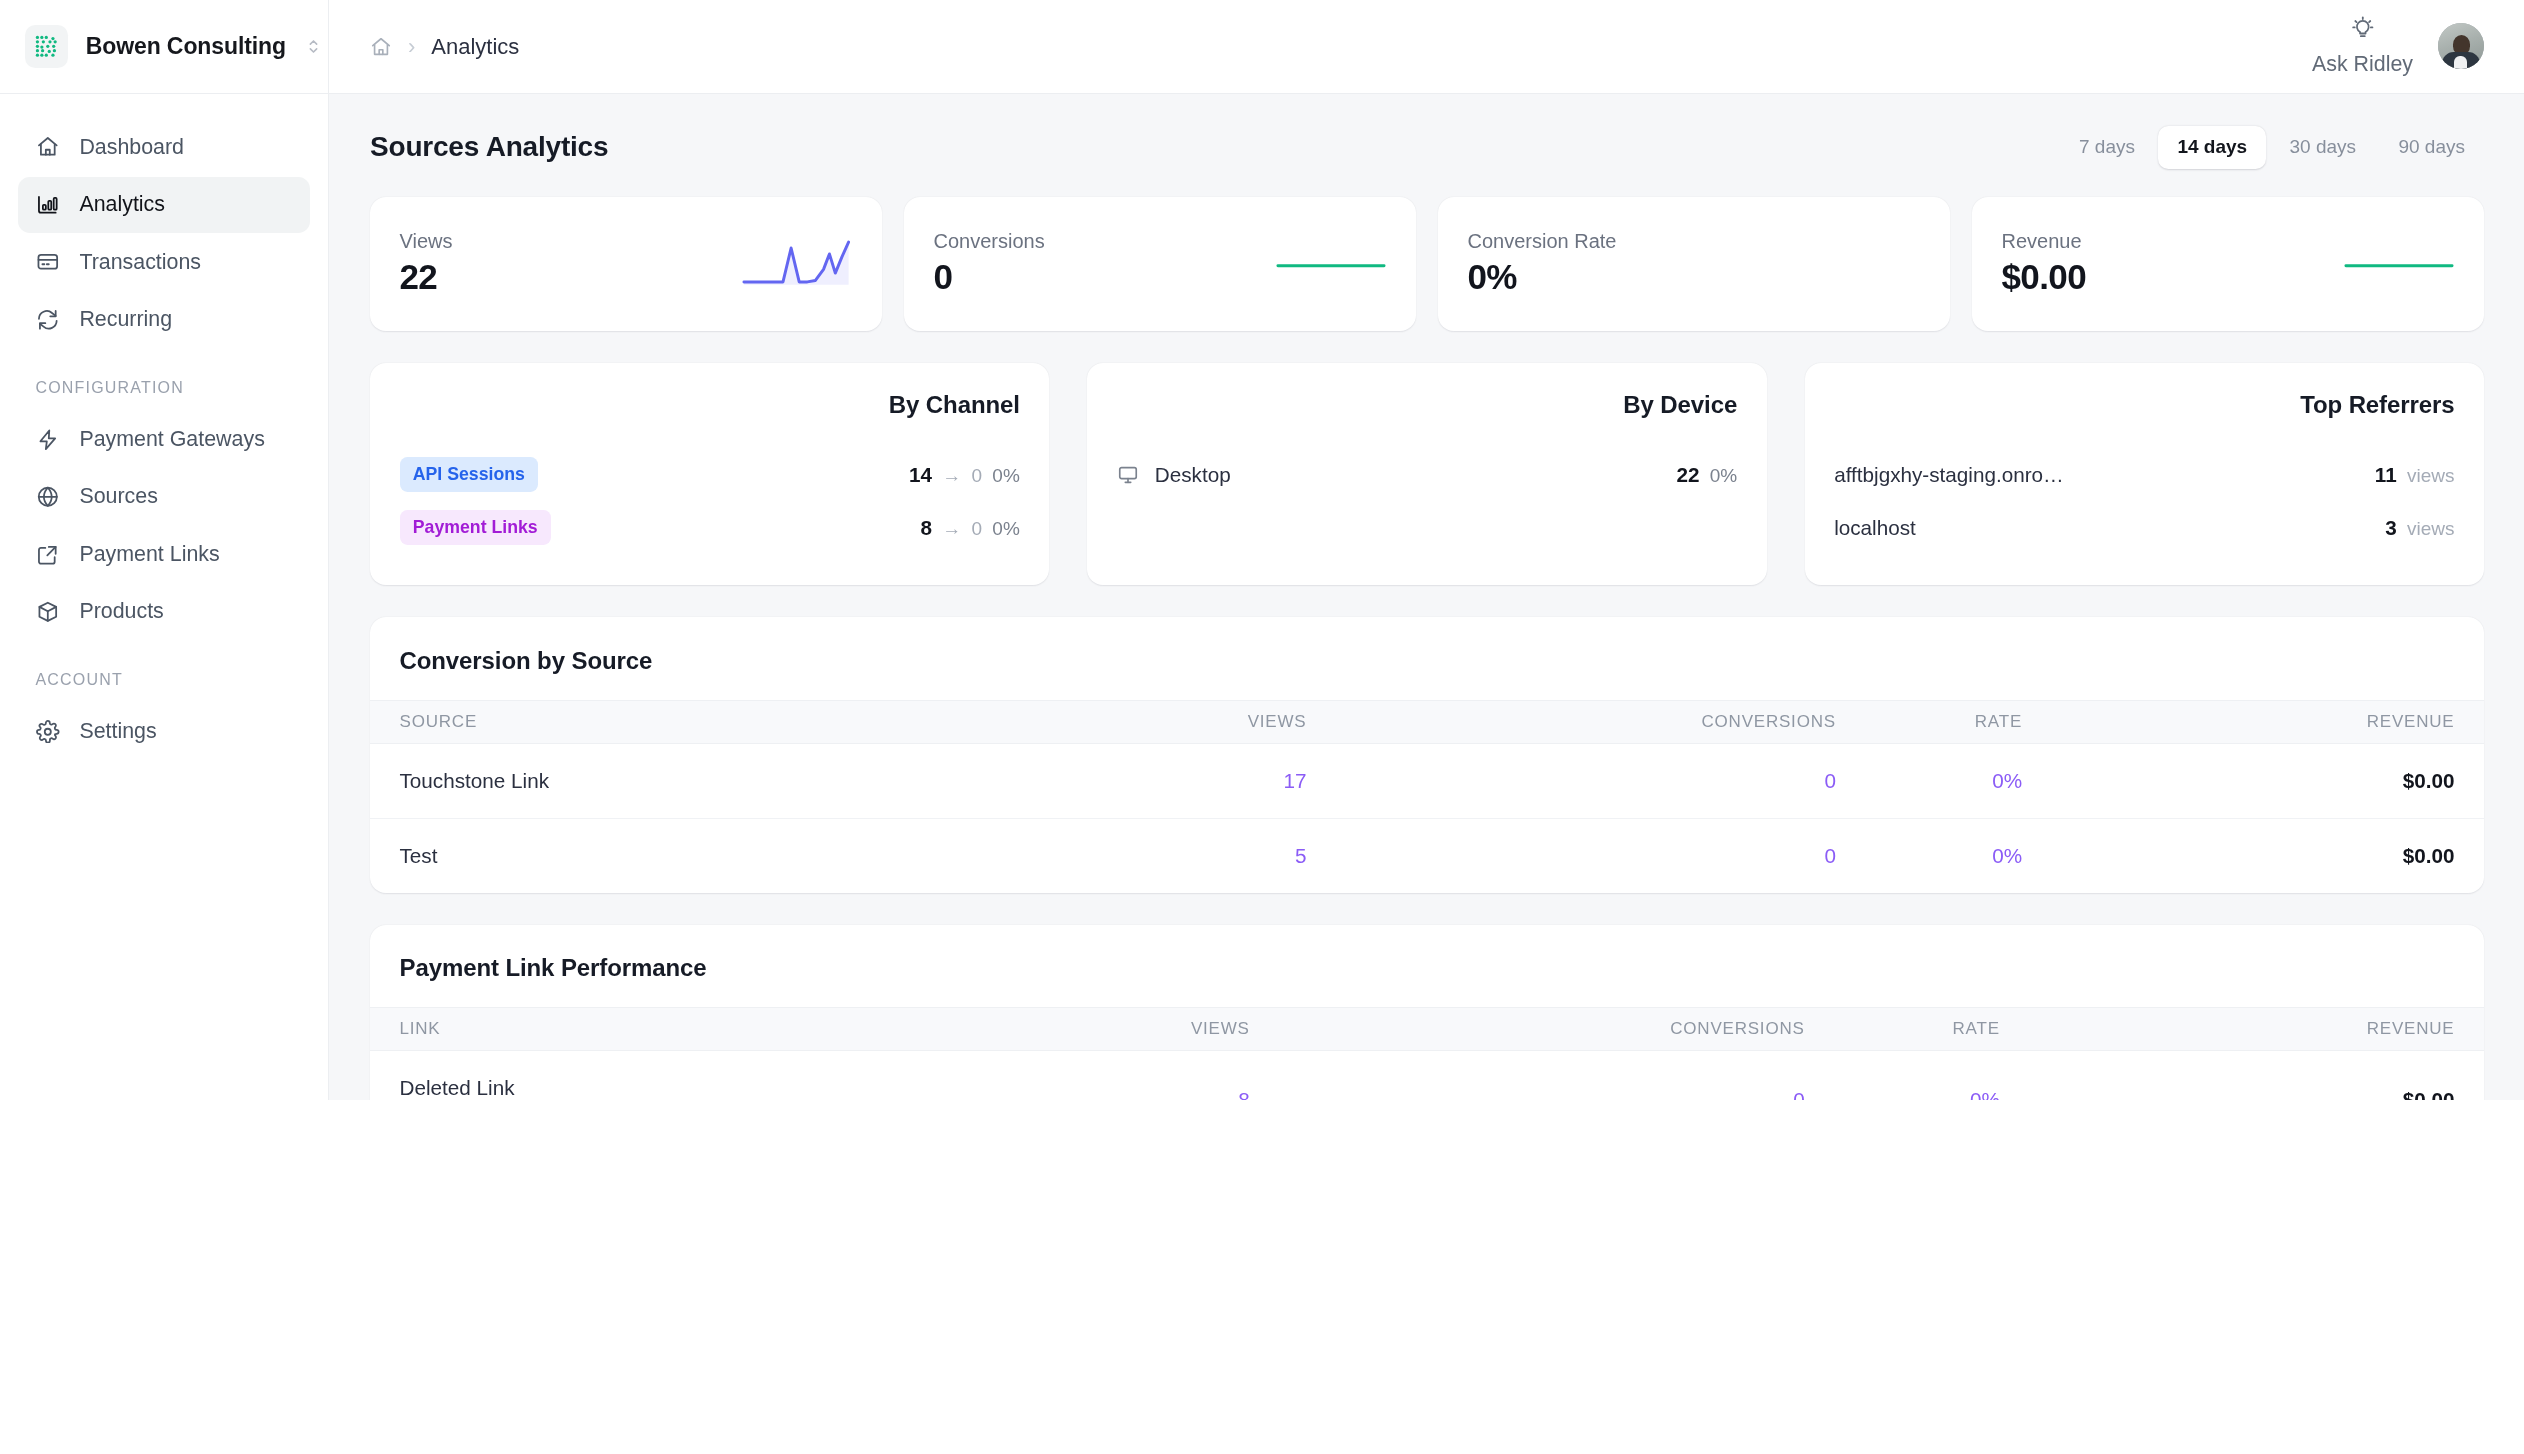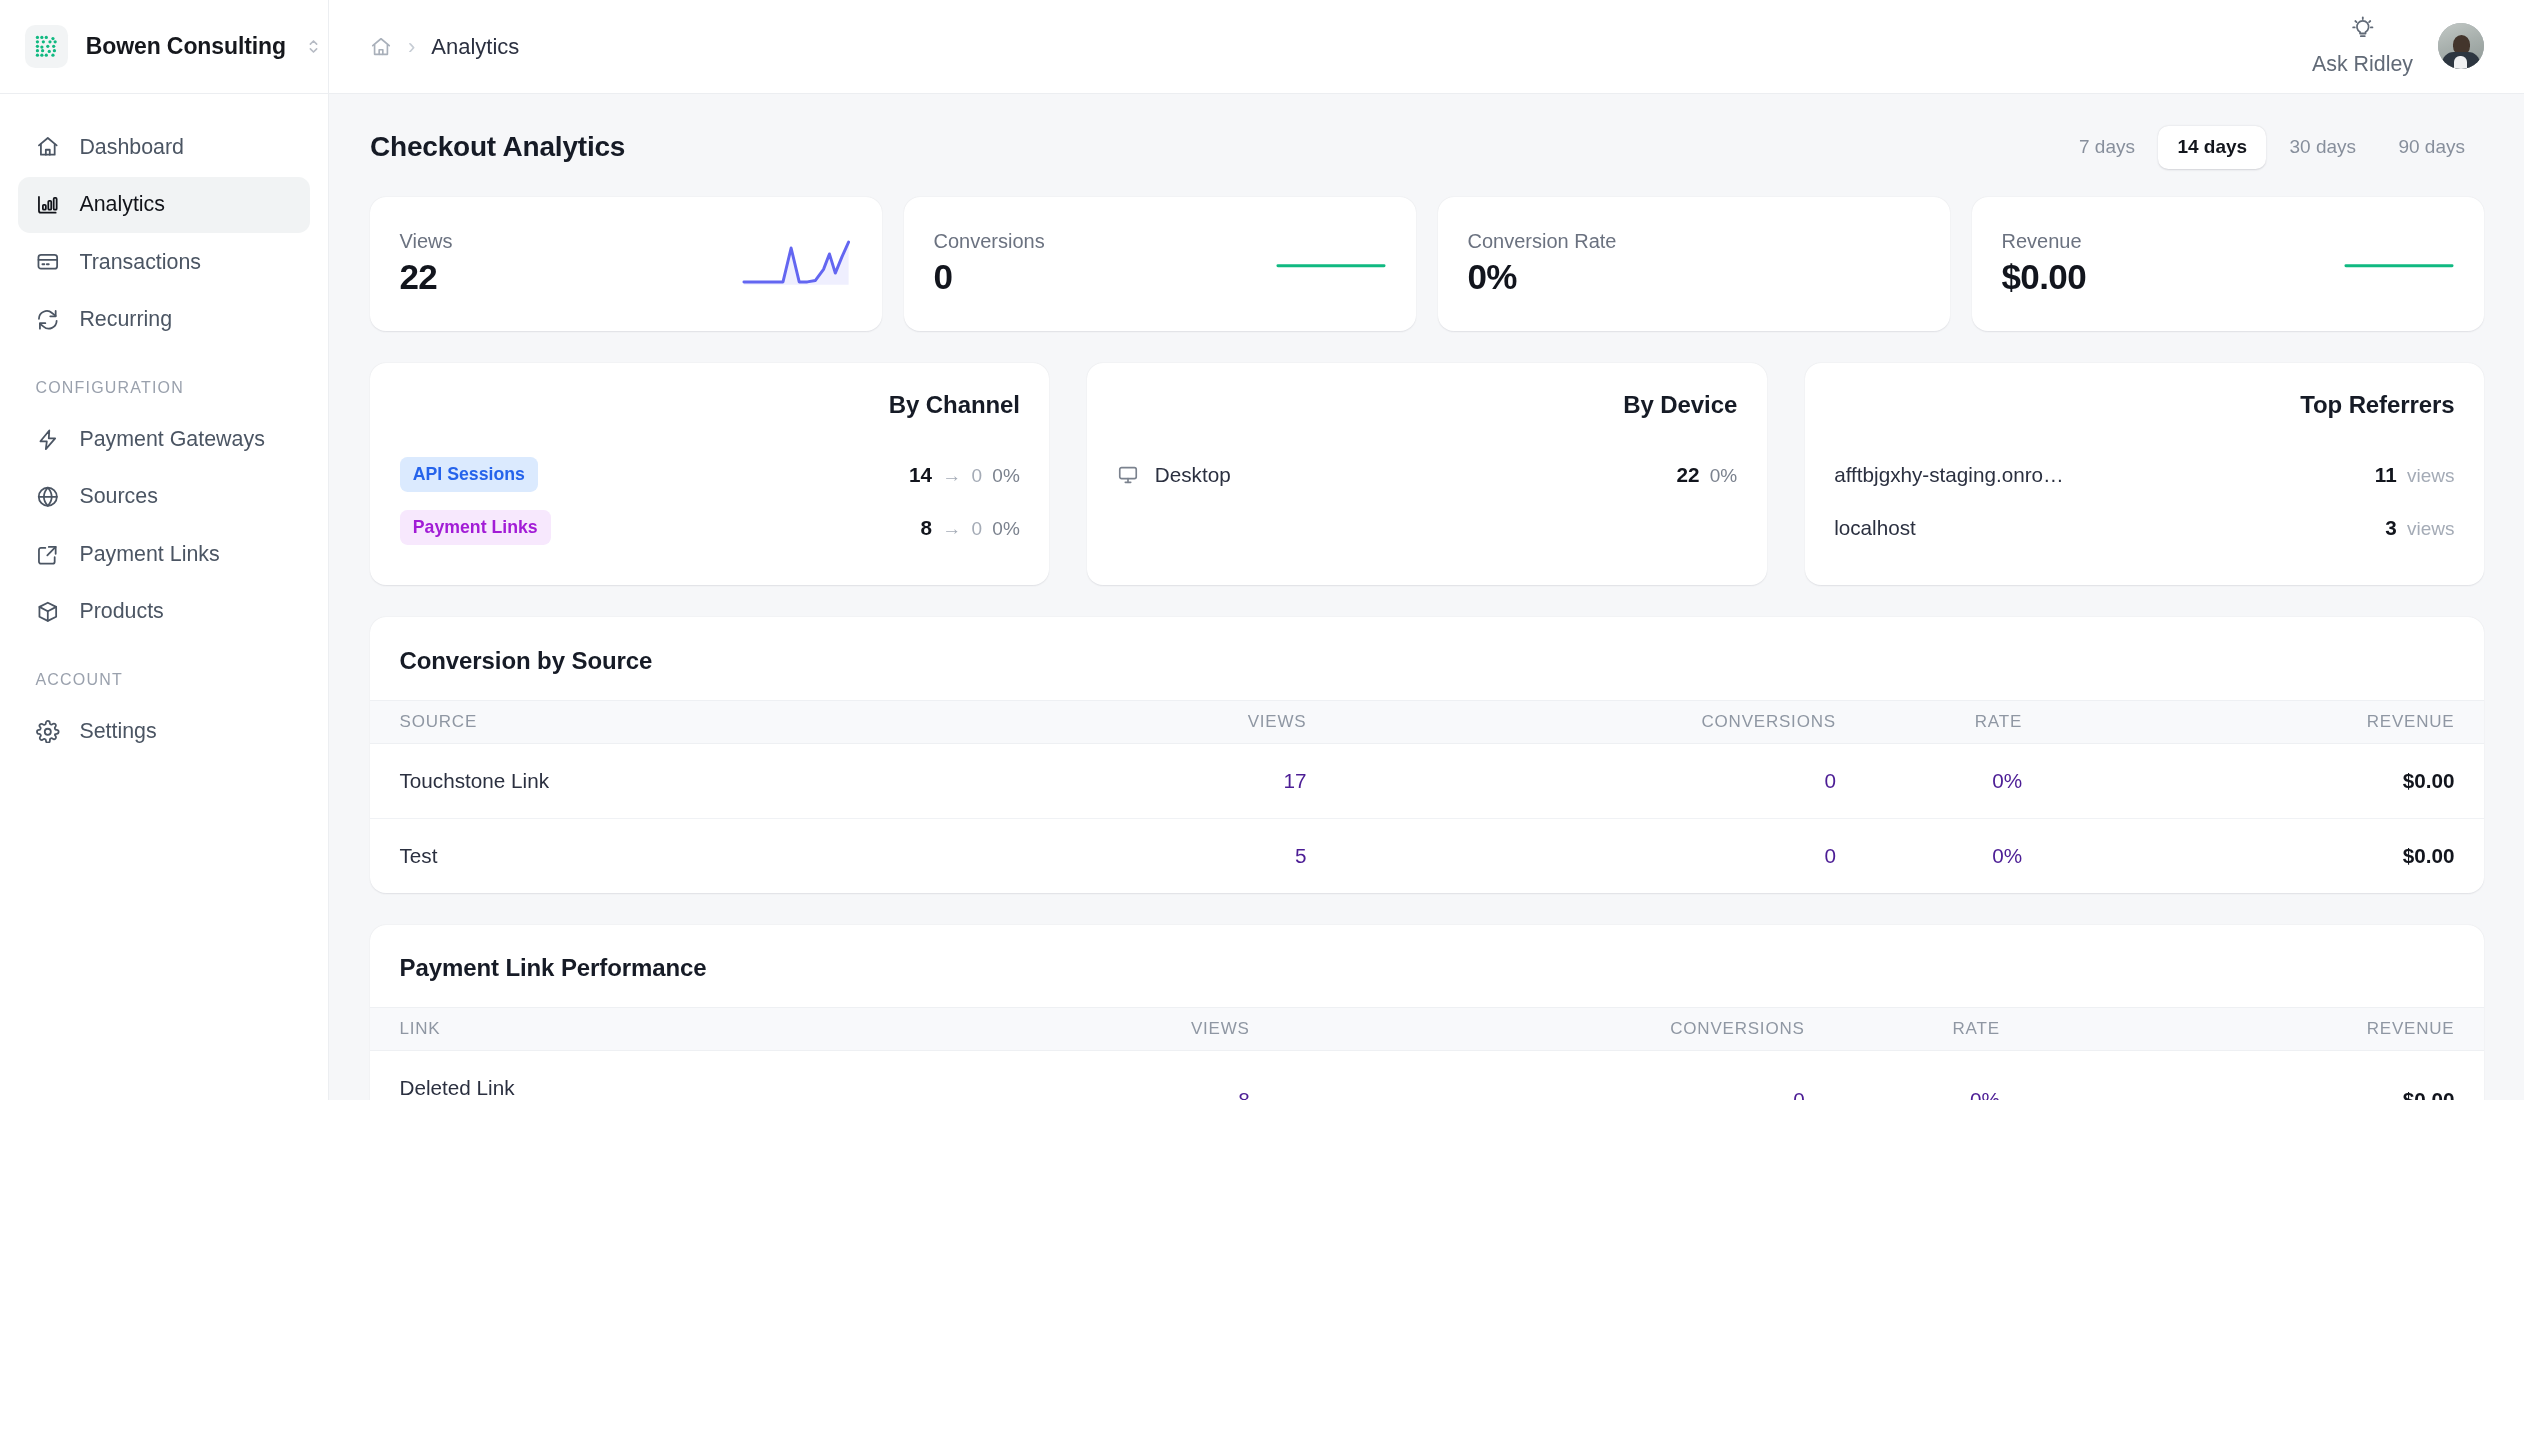--- a/index.html
+++ b/index.html
@@ -144,21 +144,21 @@
   th {
     font-size: 17px; font-weight: 400; color: #8f97a3; letter-spacing: 0.8px;
     padding: 11px 0; text-transform: uppercase;
   }
   th:first-child, td:first-child { text-align: left; padding-left: 29.5px; }
   th:not(:first-child), td:not(:first-child) { text-align: right; }
   th:last-child, td:last-child { padding-right: 29.5px; }
   tbody tr { border-bottom: 1.5px solid #f0f2f5; }
   tbody tr:last-child { border-bottom: none; }
   td { padding: 25px 0; font-size: 20.7px; color: #2b3040; }
-  td.num { color: #4c1d95; }
+  td.num { color: #8b5cf6; }
   td.money { font-weight: 700; color: #12151d; }
   .link-cell-main { font-size: 20.7px; color: #2b3040; }
   .link-cell-sub { font-family: "Liberation Mono", monospace; font-size: 16px; color: #9aa1ad; margin-top: 5.9px; }
 
   svg { display: block; }
 </style>
 </head>
 <body>
 
 <div class="app">
@@ -355,21 +355,21 @@
             <span class="a-head"></span>
             <span class="a-body"></span>
             <span class="a-shirt"></span>
         </div>
       </div>
     </header>
 
     <div class="content">
 
       <div class="page-head">
-        <h1 class="page-title">Checkout Analytics</h1>
+        <h1 class="page-title">Sources Analytics</h1>
         <div class="range-group">
           <div class="range-pill">7 days</div>
           <div class="range-pill active">14 days</div>
           <div class="range-pill">30 days</div>
           <div class="range-pill">90 days</div>
         </div>
       </div>
 
       <div class="kpi-row">
 

